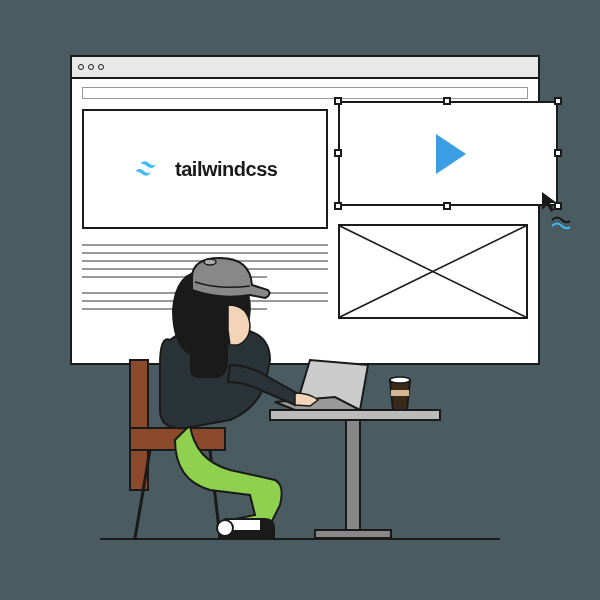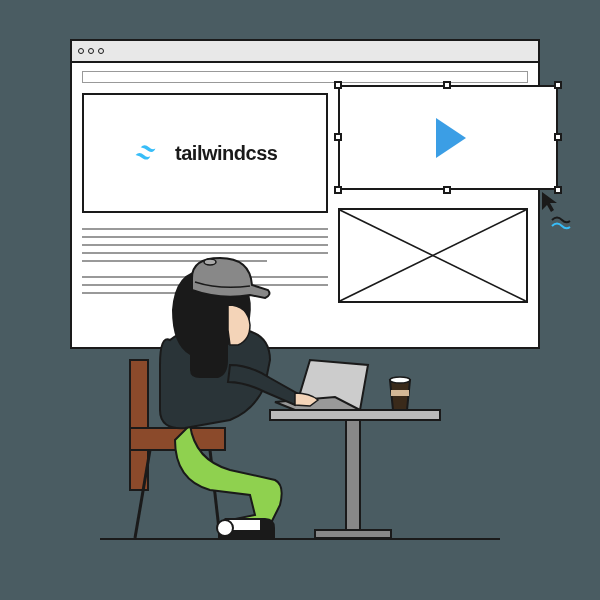--- a/index.html
+++ b/index.html
@@ -1,17 +1,17 @@
 <!DOCTYPE html>
 <html><head>
 <meta charset="utf-8">
 <style>
   * { margin: 0; padding: 0; box-sizing: border-box; }
   body { width: 600px; height: 600px; background: #4a5c62; font-family: sans-serif; position: relative; overflow: hidden; }
-  .browser { position: absolute; top: 39px; left: 70px; width: 470px; height: 310px; background: #fff; border: 2px solid #1a1a1a; }
+  .browser { position: absolute; top: 55px; left: 70px; width: 470px; height: 310px; background: #fff; border: 2px solid #1a1a1a; }
   .browser-bar { height: 22px; border-bottom: 2px solid #1a1a1a; background: #e8e8e8; display: flex; align-items: center; padding: 0 6px; gap: 4px; }
   .dot { width: 6px; height: 6px; border-radius: 50%; border: 1px solid #1a1a1a; }
   .url-bar { margin: 8px 10px 0 10px; height: 12px; border: 1px solid #999; }
   .content { padding: 10px; display: flex; gap: 10px; }
   .left-col { flex: 1.3; }
   .right-col { flex: 1; display: flex; flex-direction: column; gap: 8px; }
   .hero { height: 120px; border: 2px solid #1a1a1a; display: flex; align-items: center; justify-content: center; gap: 10px; }
   .logo-mark { width: 32px; height: 20px; }
   .brand { font-size: 20px; font-weight: 600; color: #1a1a1a; letter-spacing: -0.5px; }
   .text-lines { margin-top: 15px; }

